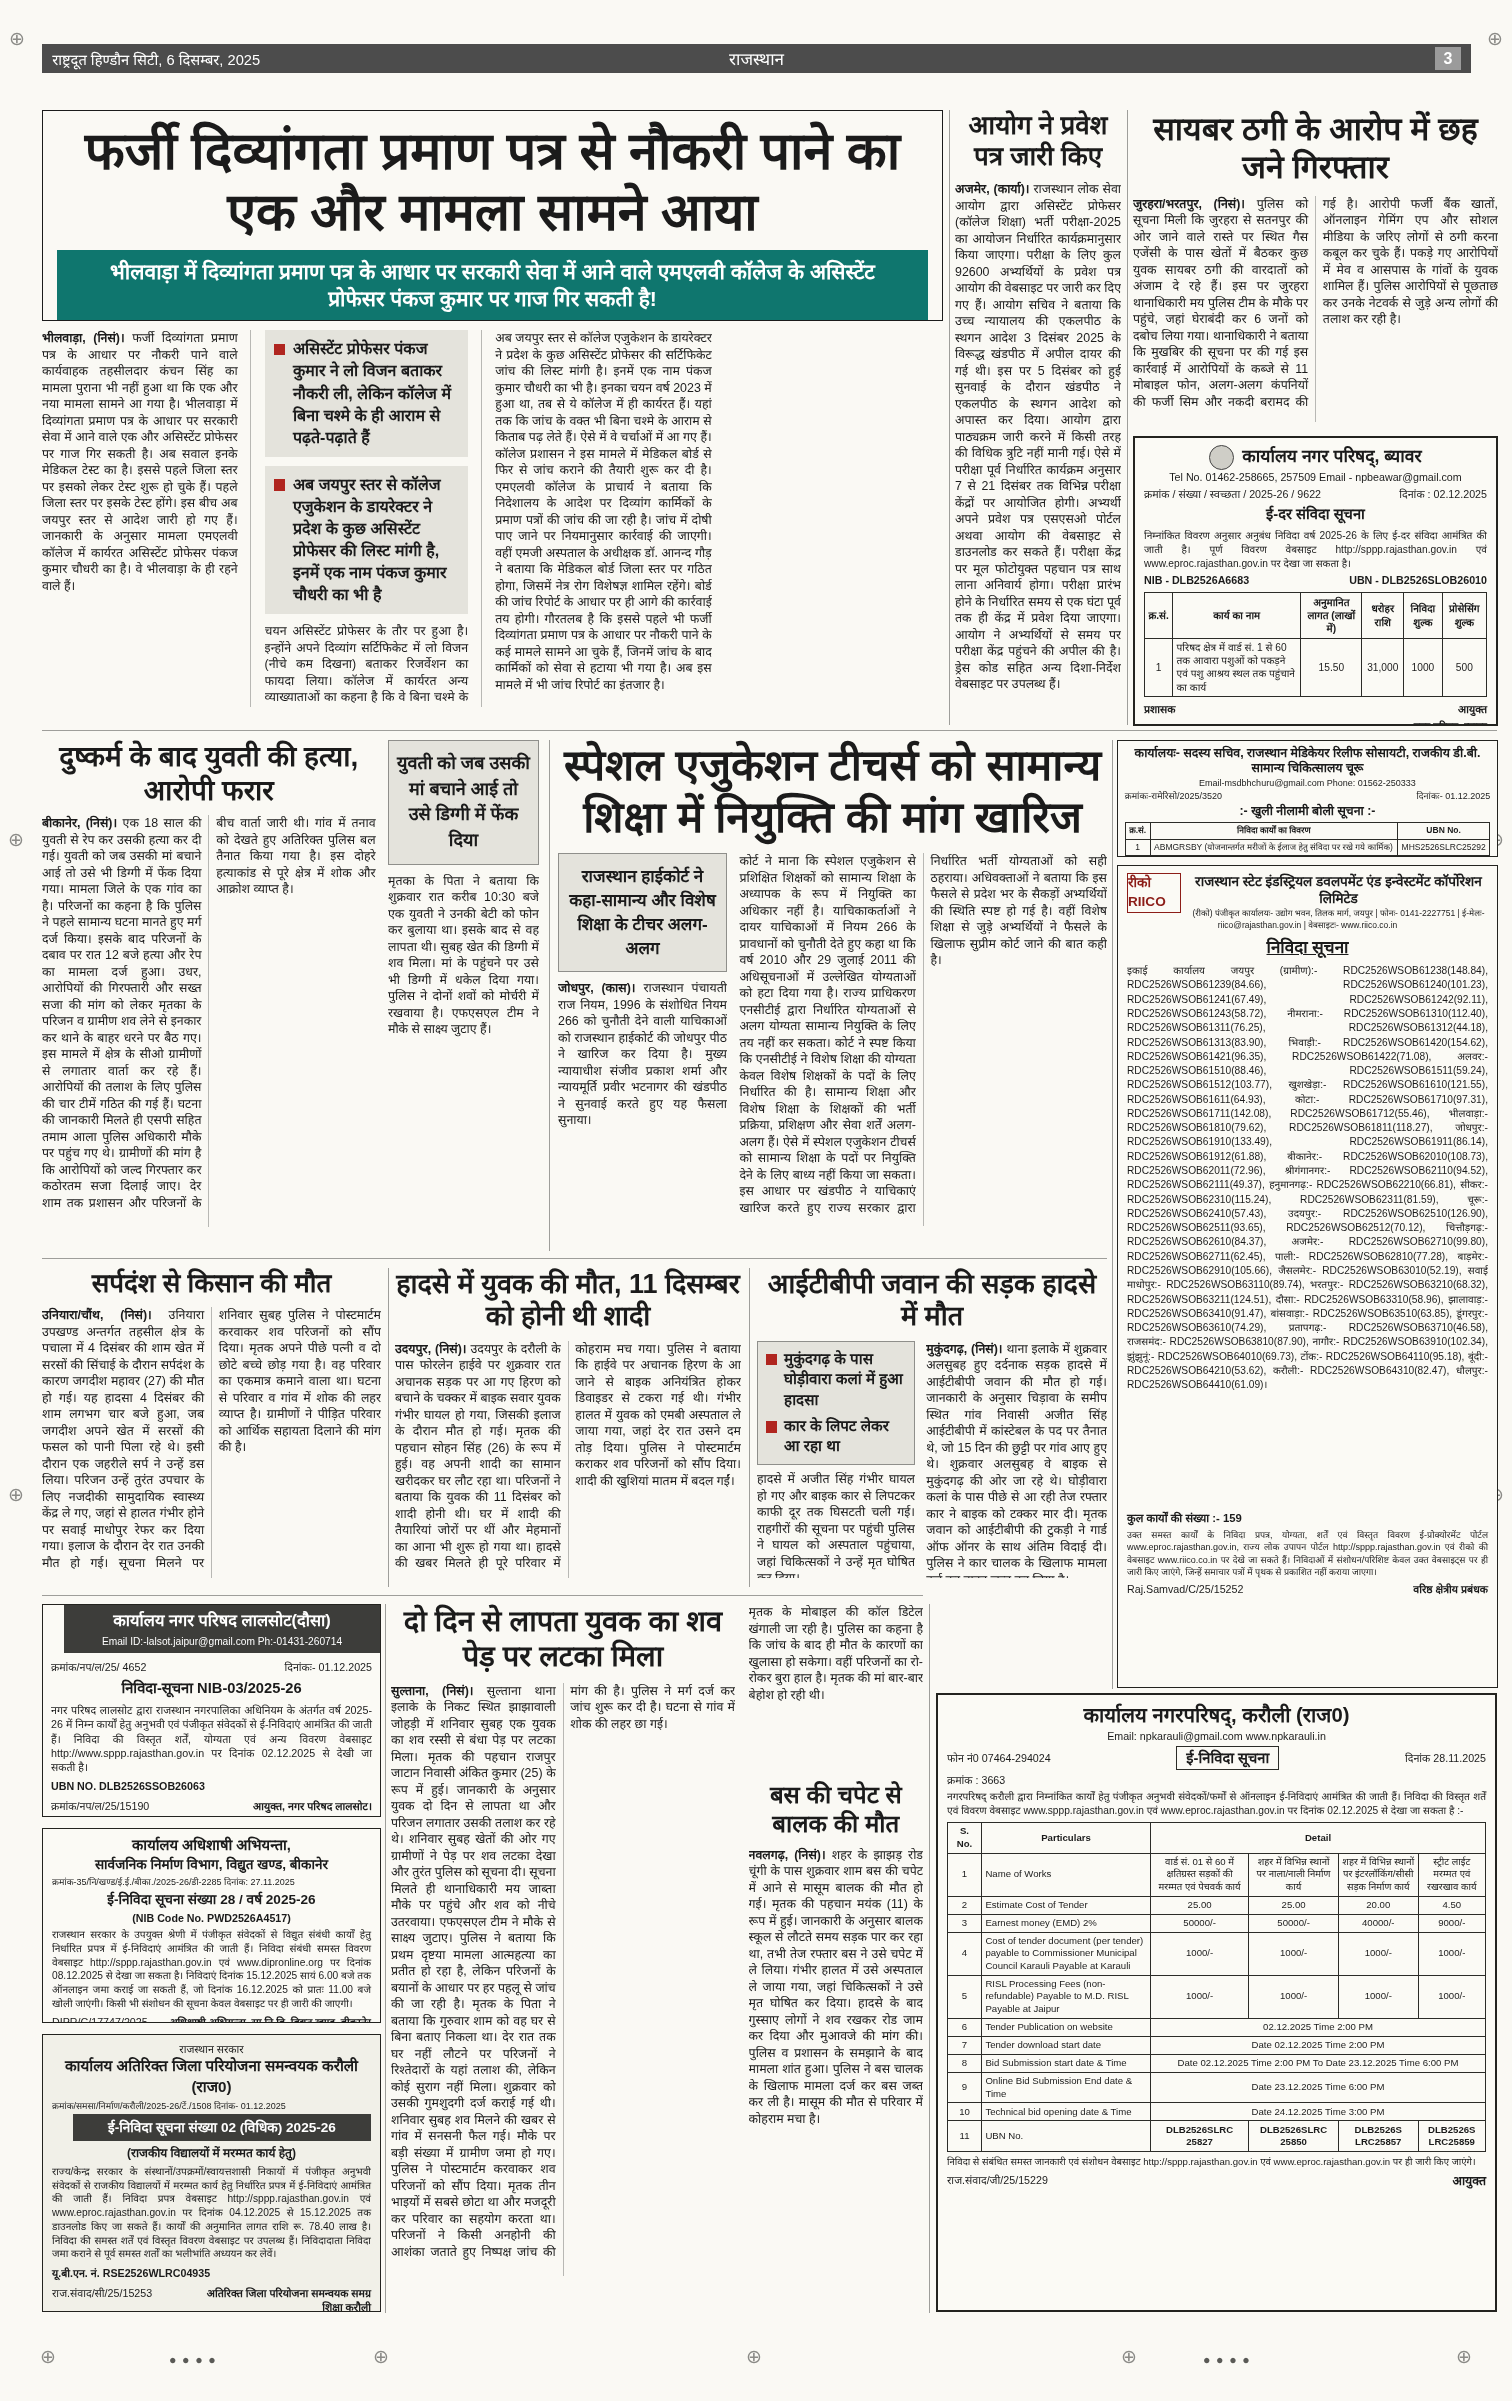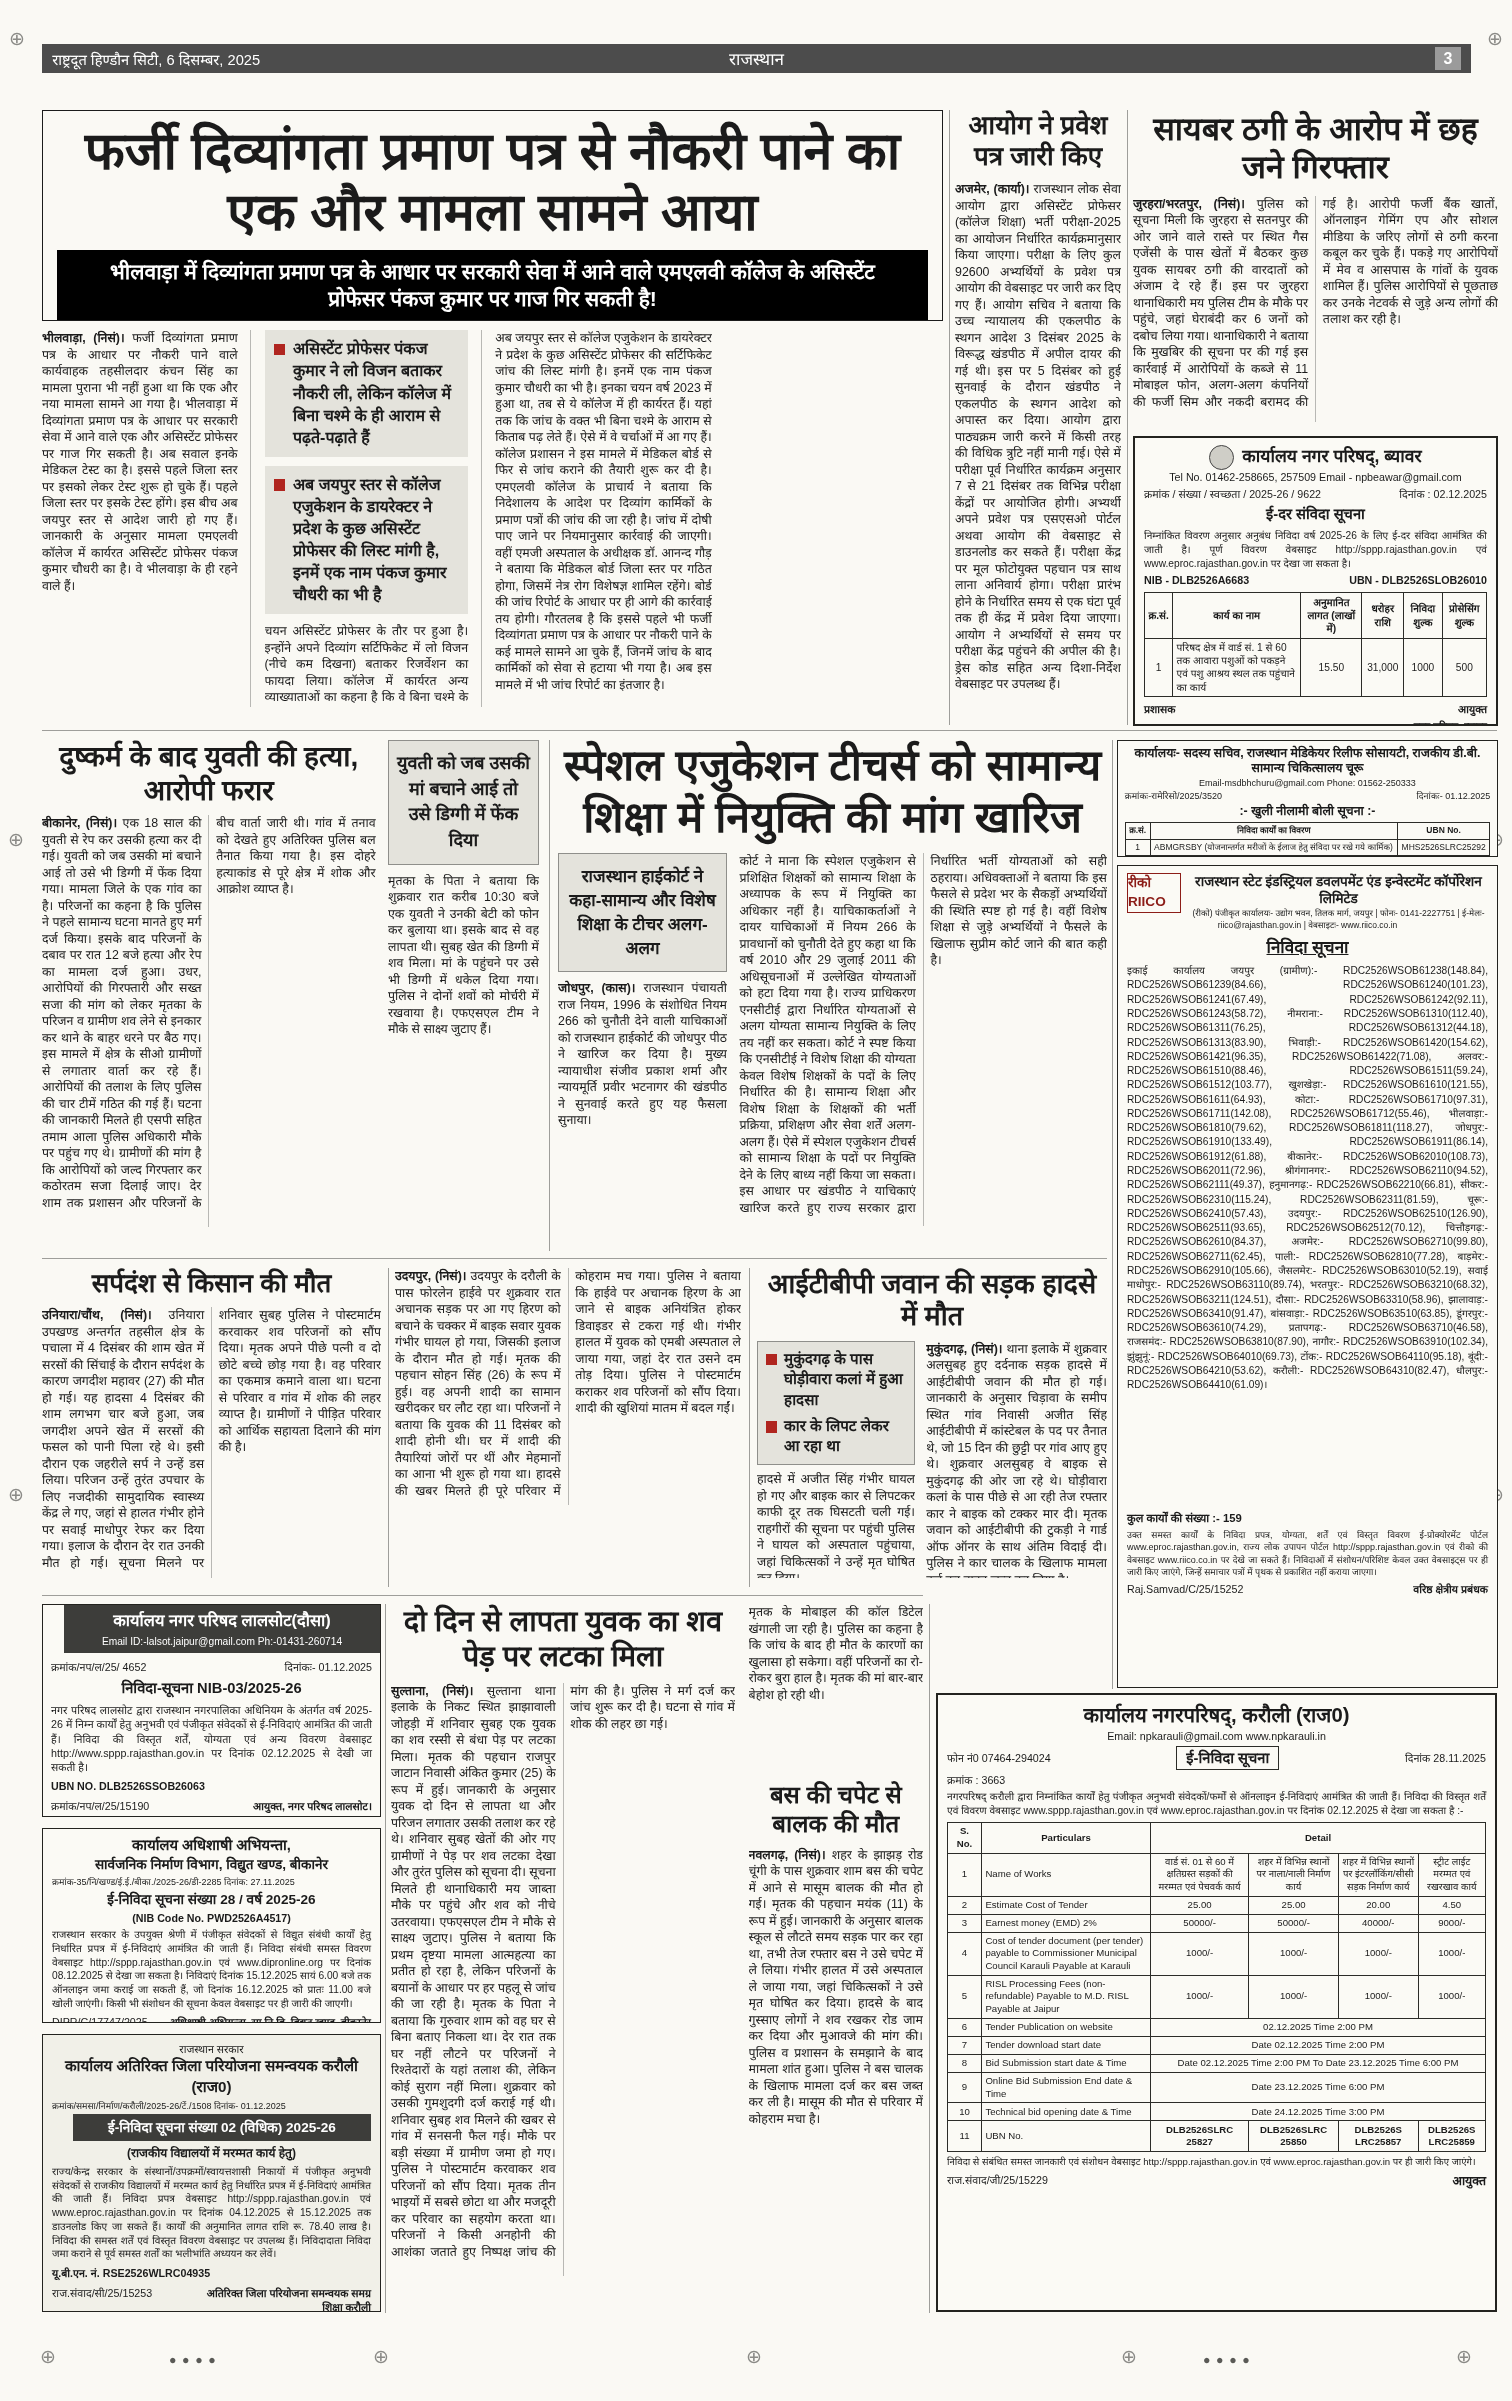--- a/index.html
+++ b/index.html
@@ -20,21 +20,21 @@
   .pageno { background:#9b9b9b; color:#fff; min-width:26px; height:22.6px; display:flex; align-items:center;
             justify-content:center; font-size:16px; font-weight:bold; }
 
   .bodytext { font-size:12.4px; line-height:1.33; text-align:justify; }
   .dateline { font-weight:bold; }
   .cols2 { column-count:2; column-gap:14.7px; column-rule:0.6px solid #b8b8b4; column-fill:auto; }
   .hcenter { text-align:center; font-weight:bold; line-height:1.2; }
 
   .lead-headbox { border:1.7px solid #1b1b1b; padding:10.2px 13.6px 0; }
   .lead-h { font-size:52px; line-height:1.16; text-align:center; font-weight:bold; }
-  .lead-sub { background:#000000; color:#fff; font-size:21px; font-weight:bold; text-align:center;
+  .lead-sub { background:#0f766e; color:#fff; font-size:21px; font-weight:bold; text-align:center;
               padding:8px 22.6px; line-height:1.3; margin-top:8px; }
   .lead-body { display:flex; gap:13.6px; margin-top:9px; height:377px; }
   .lead-c { border-right:0.6px solid #b8b8b4; padding-right:12.4px; overflow:hidden; }
   .lead-c:last-child { border-right:none; padding-right:0; }
   .bulletbox { background:#e4e3dc; padding:8px 9px; margin-bottom:9px; display:flex; gap:8px;
                font-weight:bold; font-size:16px; line-height:1.38; }
   .bsq { flex:none; width:11.3px; height:11.3px; background:#b0251f; margin-top:5.6px; }
 
   .pullquote { background:#e4e3dc; border:0.6px solid #8f8f8b; padding:10.2px 8px; font-weight:bold; font-size:18px;
                line-height:1.42; text-align:center; margin-bottom:8px; }
@@ -213,20 +213,21 @@
 
   <section class="blk" style="left:42px;top:1268px;width:339px;height:319px;">
     <h3 class="hcenter" style="font-size:26px;margin-bottom:8px;">सर्पदंश से किसान की मौत</h3>
     <div class="cols2 bodytext" style="height:271px;">
       <span class="dateline">उनियारा/चौंथ, (निसं)।</span>
       <span>उनियारा उपखण्ड अन्तर्गत तहसील क्षेत्र के पचाला में 4 दिसंबर की शाम खेत में सरसों की सिंचाई के दौरान सर्पदंश के कारण जगदीश महावर (27) की मौत हो गई। यह हादसा 4 दिसंबर की शाम लगभग चार बजे हुआ, जब जगदीश अपने खेत में सरसों की फसल को पानी पिला रहे थे। इसी दौरान एक जहरीले सर्प ने उन्हें डस लिया। परिजन उन्हें तुरंत उपचार के लिए नजदीकी सामुदायिक स्वास्थ्य केंद्र ले गए, जहां से हालत गंभीर होने पर सवाई माधोपुर रेफर कर दिया गया। इलाज के दौरान देर रात उनकी मौत हो गई। सूचना मिलने पर शनिवार सुबह पुलिस ने पोस्टमार्टम करवाकर शव परिजनों को सौंप दिया। मृतक अपने पीछे पत्नी व दो छोटे बच्चे छोड़ गया है। वह परिवार का एकमात्र कमाने वाला था। घटना से परिवार व गांव में शोक की लहर व्याप्त है। ग्रामीणों ने पीड़ित परिवार को आर्थिक सहायता दिलाने की मांग की है।</span>
     </div>
   </section>
 
   <section class="blk" style="left:395px;top:1268px;width:346px;height:319px;">
+    <h3 class="hcenter" style="font-size:27px;margin-bottom:8px;">हादसे में युवक की मौत, 11 दिसम्बर को होनी थी शादी</h3>
     <div class="cols2 bodytext" style="height:237px;">
       <span class="dateline">उदयपुर, (निसं)।</span>
       <span>उदयपुर के दरौली के पास फोरलेन हाईवे पर शुक्रवार रात अचानक सड़क पर आ गए हिरण को बचाने के चक्कर में बाइक सवार युवक गंभीर घायल हो गया, जिसकी इलाज के दौरान मौत हो गई। मृतक की पहचान सोहन सिंह (26) के रूप में हुई। वह अपनी शादी का सामान खरीदकर घर लौट रहा था। परिजनों ने बताया कि युवक की 11 दिसंबर को शादी होनी थी। घर में शादी की तैयारियां जोरों पर थीं और मेहमानों का आना भी शुरू हो गया था। हादसे की खबर मिलते ही पूरे परिवार में कोहराम मच गया। पुलिस ने बताया कि हाईवे पर अचानक हिरण के आ जाने से बाइक अनियंत्रित होकर डिवाइडर से टकरा गई थी। गंभीर हालत में युवक को एमबी अस्पताल ले जाया गया, जहां देर रात उसने दम तोड़ दिया। पुलिस ने पोस्टमार्टम कराकर शव परिजनों को सौंप दिया। शादी की खुशियां मातम में बदल गईं।</span>
     </div>
   </section>
 
   <section class="blk" style="left:757px;top:1268px;width:350px;height:319px;">
     <h3 class="hcenter" style="font-size:27px;margin-bottom:8px;">आईटीबीपी जवान की सड़क हादसे में मौत</h3>
     <div style="display:flex;gap:11.3px;height:237px;justify-content:space-between;">
       <div style="flex:0 0 158px;overflow:hidden;">

